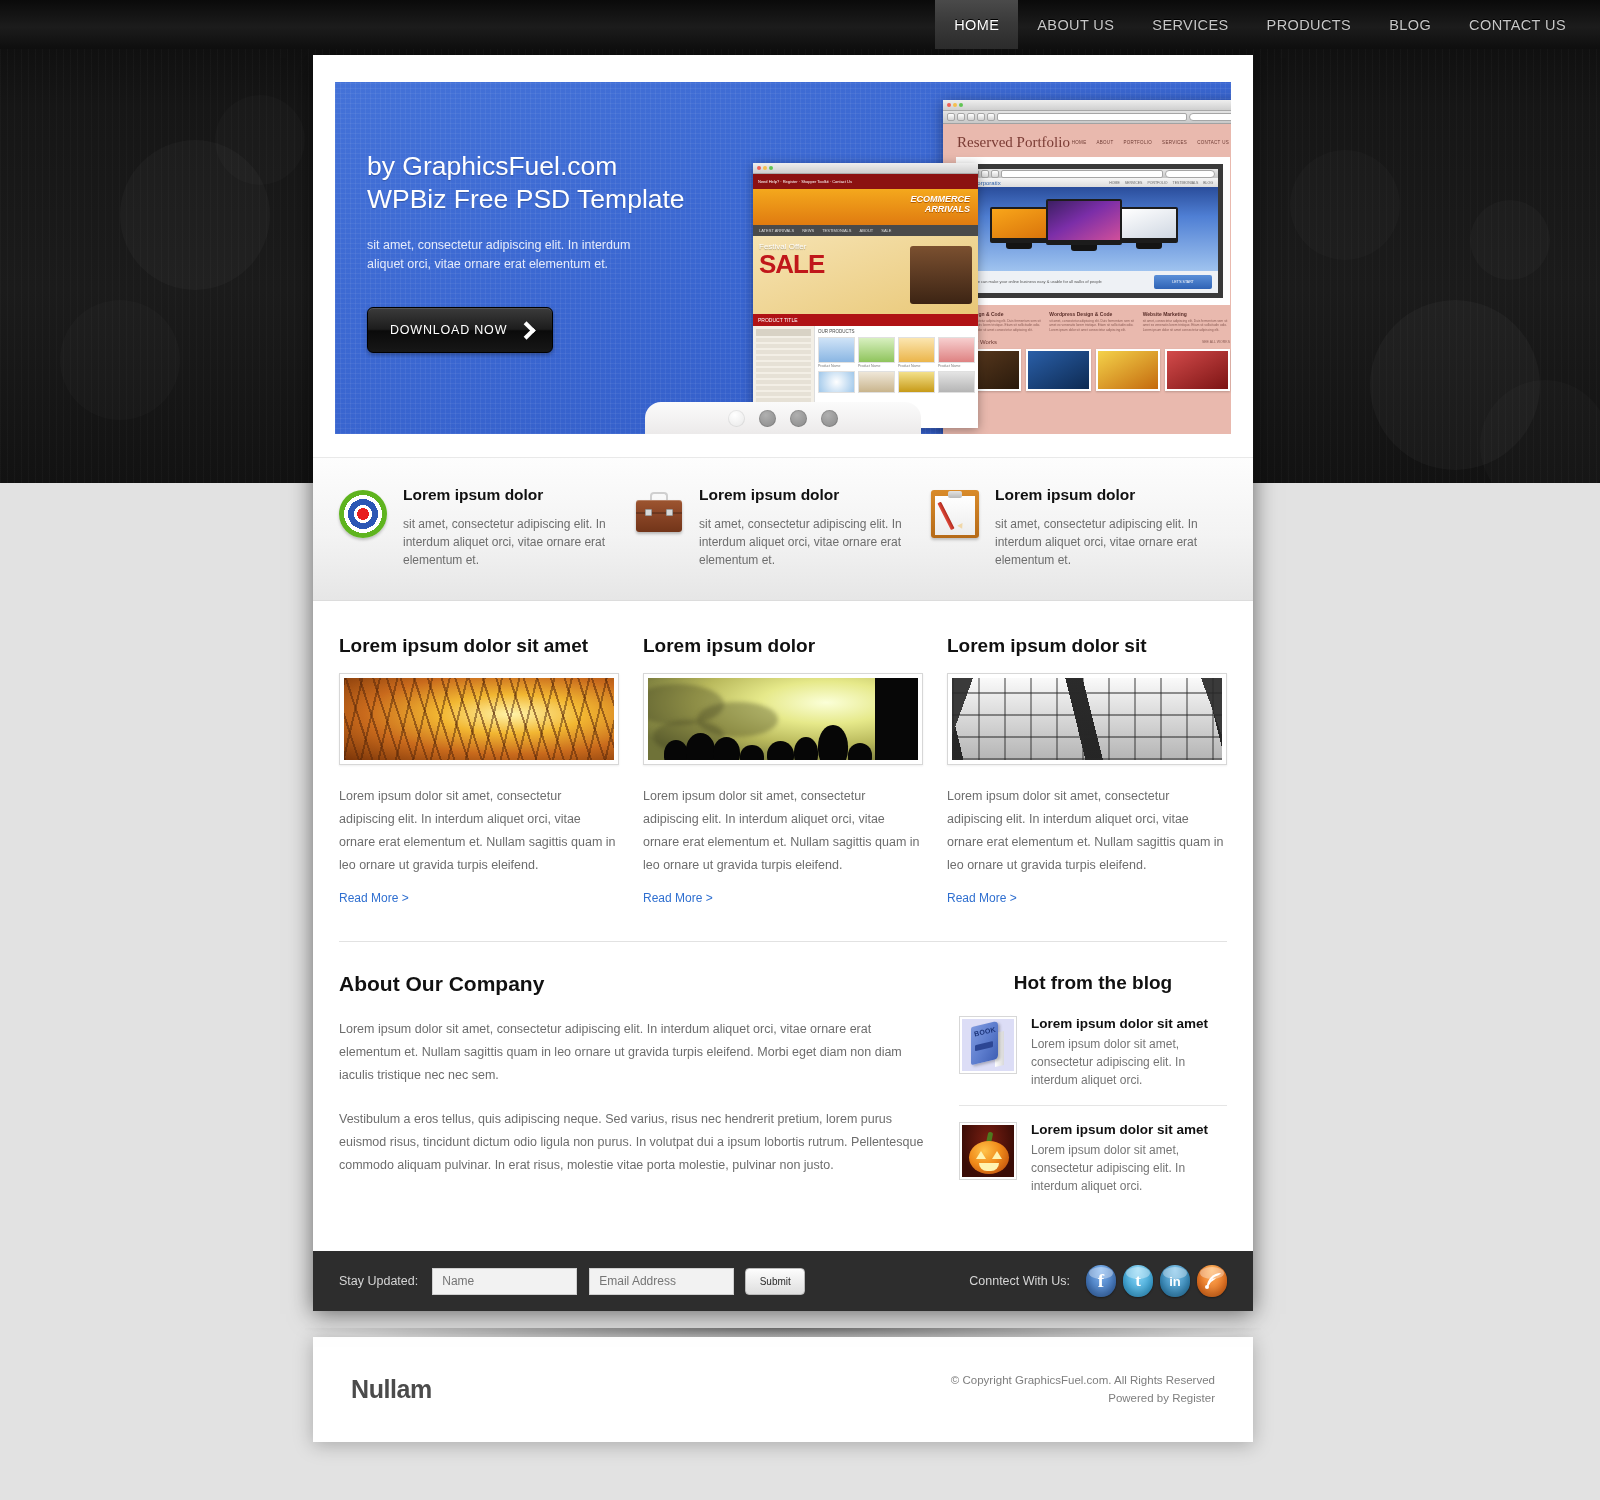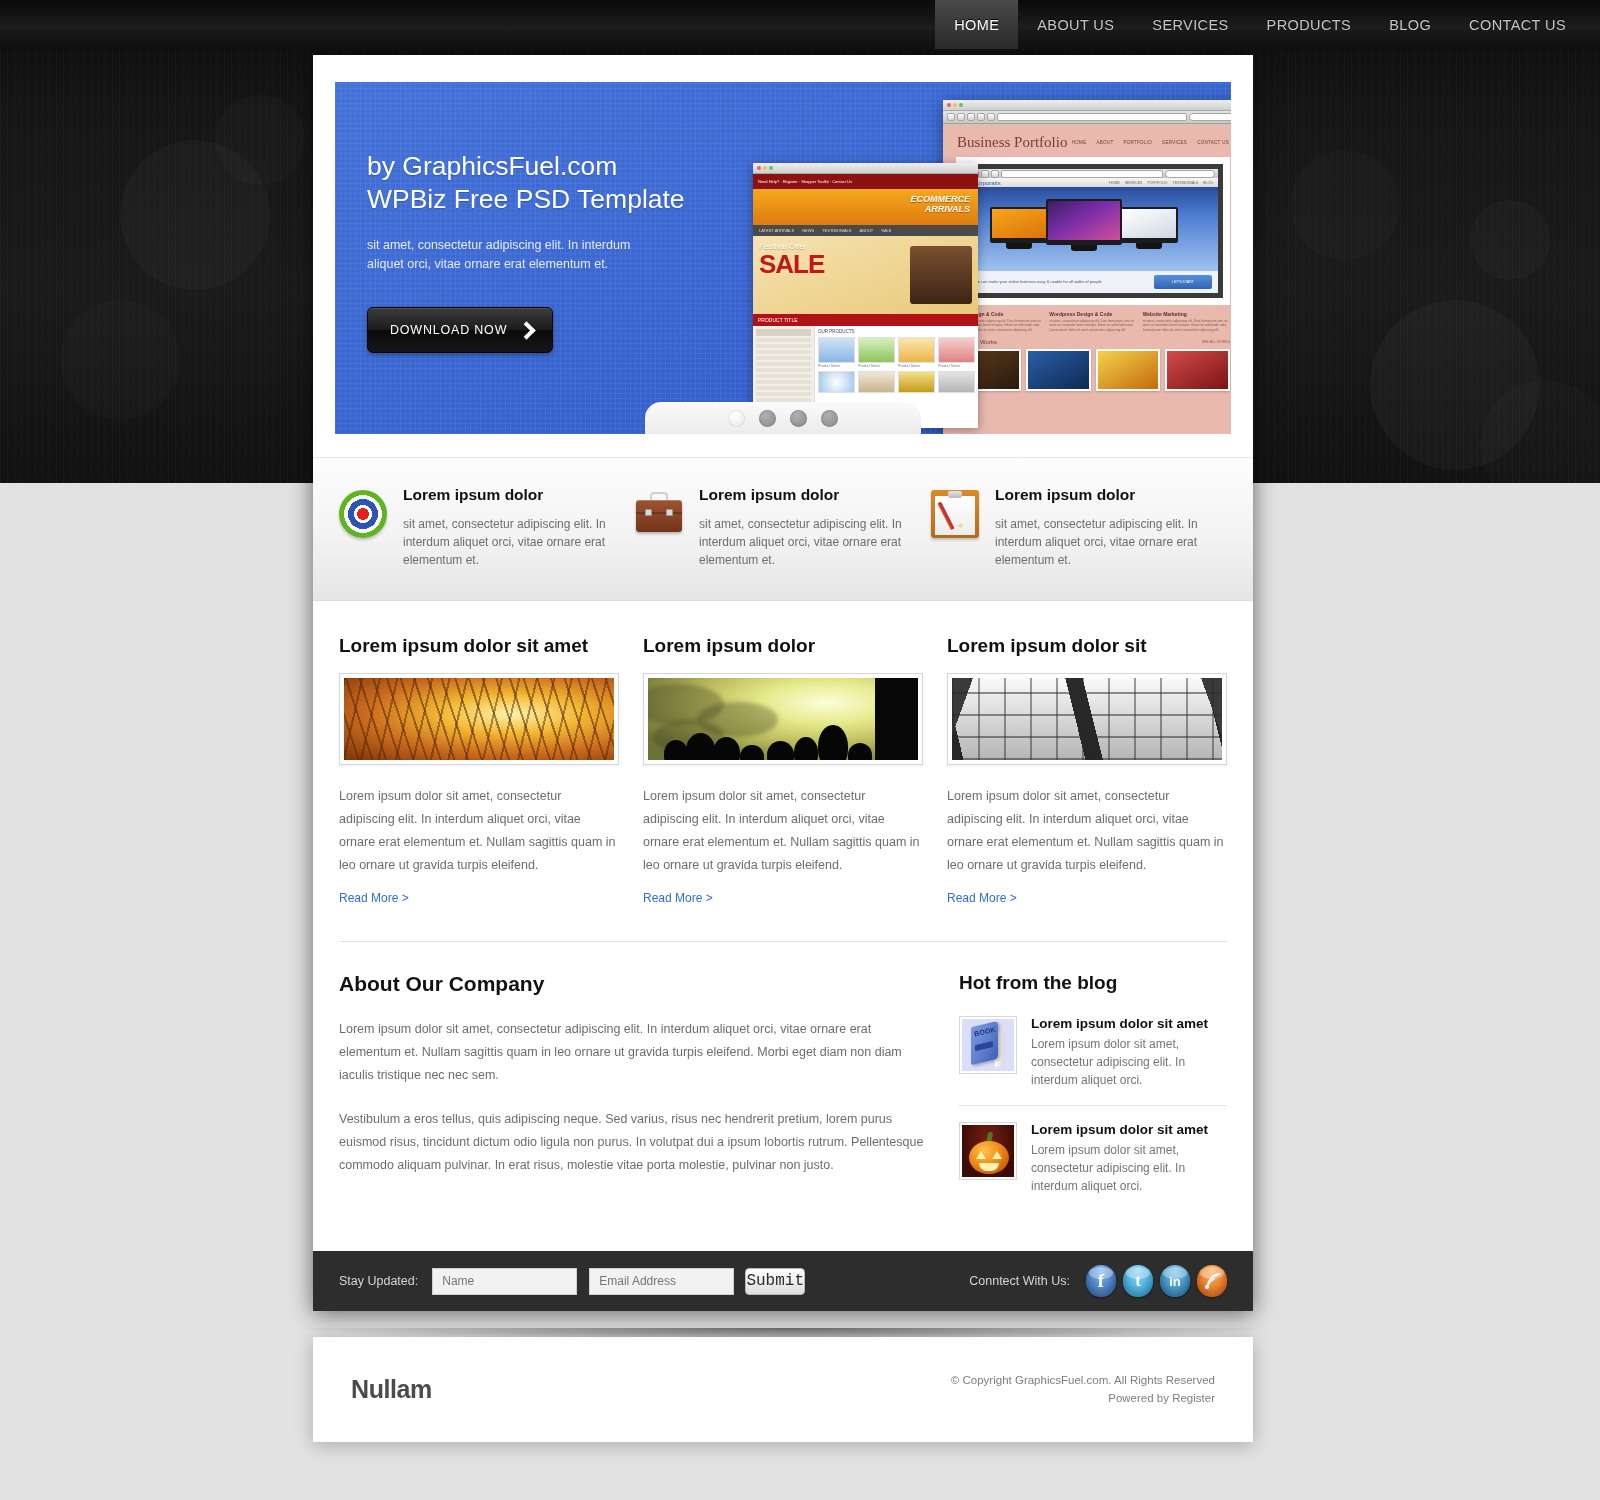--- a/index.html
+++ b/index.html
@@ -267,21 +267,21 @@
   .col p.body { margin-top: 20px; font-size: 12.5px; color: #6d6d6d; line-height: 1.85; }
   .readmore { display: inline-block; margin-top: 14px; font-size: 12px; color: #2f6fd0; text-decoration: none; }
 
   
   .divider { margin: 35px 26px 0; border-top: 1px solid #e2e2e2; }
   .lower { display: flex; padding: 30px 26px 0; gap: 28px; }
   .about { width: 592px; }
   .about h2 { font-size: 21px; color: #111; margin-bottom: 22px; }
   .about p { font-size: 12.5px; color: #6d6d6d; line-height: 1.85; margin-bottom: 20px; }
   .blog { flex: 1; }
-  .blog h2 { font-size: 19px; color: #111; margin-bottom: 22px; }
+  .blog h2 { font-size: 19px; color: #111; margin-bottom: 22px; text-align: center; }
   .post { display: flex; gap: 14px; padding-bottom: 16px; }
   .post + .post { border-top: 1px solid #e5e5e5; padding-top: 16px; }
   .post-ico { width: 58px; height: 58px; flex: none; border: 1px solid #d7d7d7; padding: 2px; background: #fff; }
   .post-ico-in { width: 100%; height: 100%; position: relative; overflow: hidden; }
   .ico-book { background: #dcddf6; }
   .ico-book .cover {
     position: absolute; left: 9px; top: 5px; width: 27px; height: 38px;
     background: linear-gradient(120deg, #7f9adf 0%, #5c7ccd 55%, #3f5fb4 100%);
     transform: skewY(-13deg); border-radius: 2px 4px 4px 2px;
     box-shadow: 2px 2px 3px rgba(0,0,0,.25);
@@ -317,21 +317,21 @@
   }
   .newsbar .lbl { color: #d6d6d6; font-size: 12.5px; margin-right: 14px; }
   .field {
     width: 145px; height: 27px; background: #f2f2f2; border: 1px solid #cfcfcf;
     font-size: 12px; color: #6e6e6e; padding: 0 9px; font-family: "Liberation Sans", sans-serif;
   }
   .field + .field { margin-left: 12px; }
   .submit {
     margin-left: 11px; width: 60px; height: 27px; border-radius: 4px;
     background: linear-gradient(180deg,#fdfdfd,#dedede); border: 1px solid #b9b9b9;
-    font-size: 16px; color: #2b2b2b; cursor: pointer; font-family: Liberation Mono, monospace;
+    font-size: 10px; color: #2b2b2b; cursor: pointer; font-family: Liberation Sans, sans-serif;
   }
   .connect { margin-left: auto; display: flex; align-items: center; gap: 7px; }
   .connect .lbl2 { color: #d6d6d6; font-size: 12.5px; margin-right: 9px; }
   .soc {
     width: 30px; height: 32px; border-radius: 50%/46%;
     display: flex; align-items: center; justify-content: center;
     color: #fff; font-weight: bold; box-shadow: inset 0 -5px 8px rgba(0,0,0,.22), 0 1px 2px rgba(0,0,0,.4);
     position: relative; overflow: hidden;
   }
   .soc:after { content:''; position:absolute; left:3px; top:2px; right:3px; height:12px; border-radius:50%; background:rgba(255,255,255,.35); }
@@ -492,21 +492,21 @@
         <span class="br-btn"></span>
           <span class="br-btn"></span>
           <span class="br-btn"></span>
           <span class="br-btn"></span>
           <span class="br-btn"></span>
         <span class="br-url"></span>
           <span class="br-search"></span>
       </div>
       <div class="bp-wrap">
         <div class="bp-hdr">
-          <div class="bp-logo">Business Portfolio</div>
+          <div class="bp-logo">Reserved Portfolio</div>
           <div class="bp-nav">
             <u>HOME</u>
             <u>ABOUT</u>
             <u>PORTFOLIO</u>
             <u>SERVICES</u>
             <u>CONTACT US</u>
           </div>
         </div>
         <div class="bp-inner">
           <div class="bp-screen">

